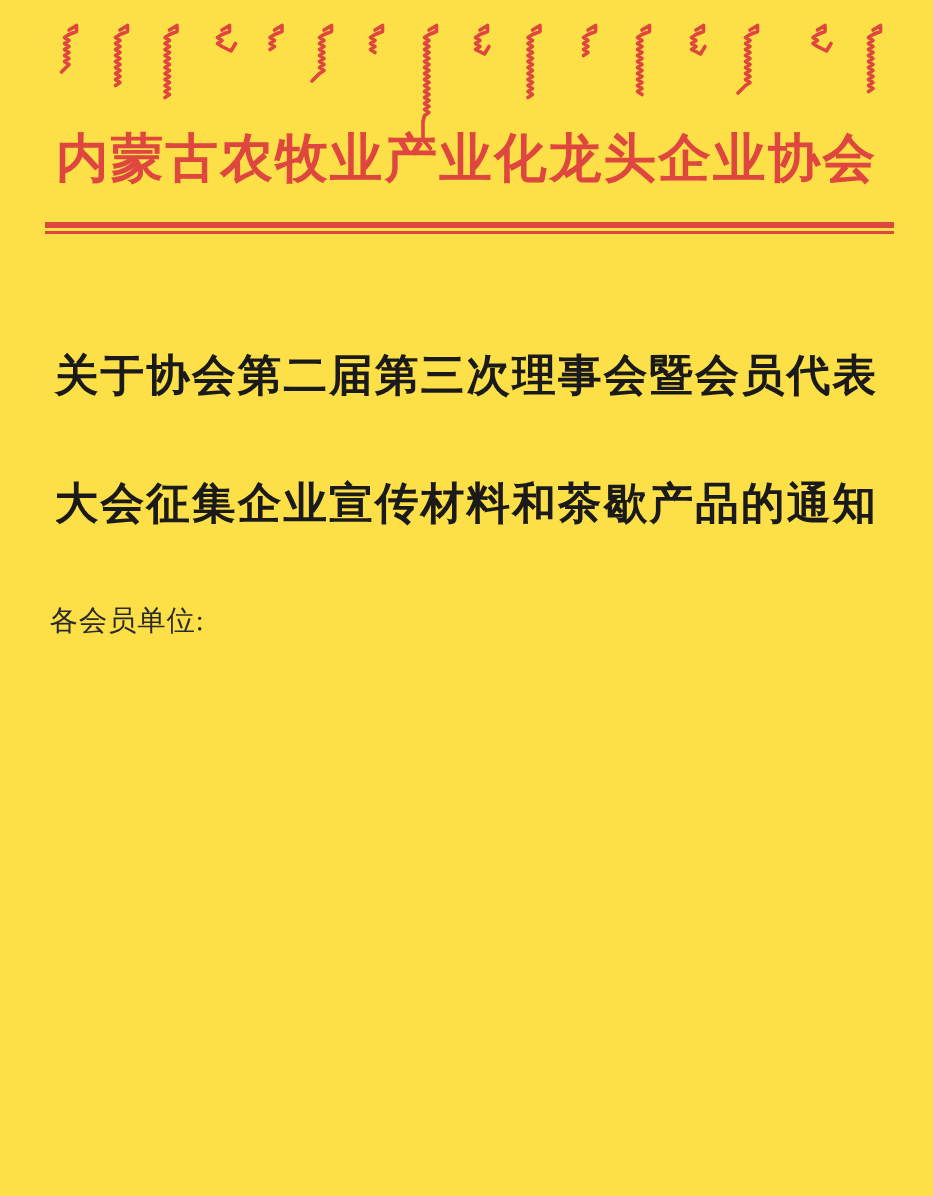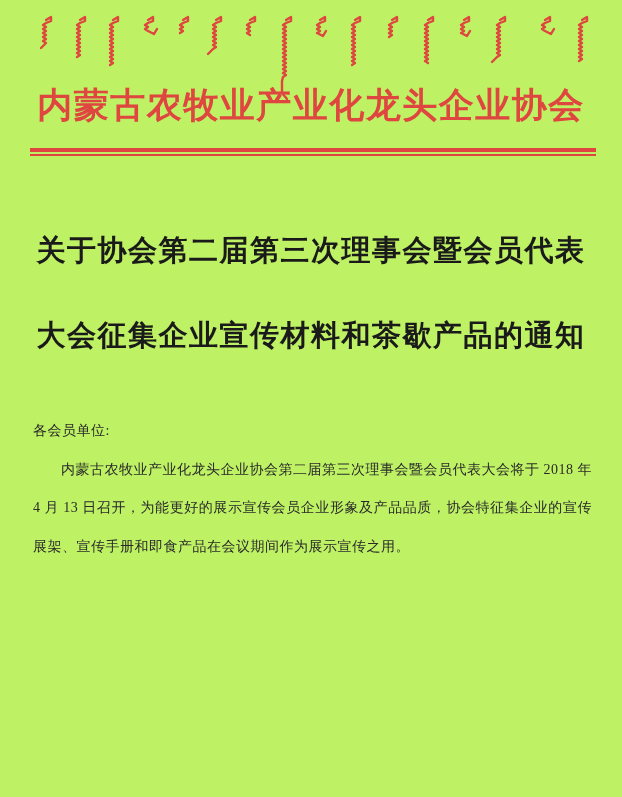--- a/index.html
+++ b/index.html
@@ -4,21 +4,21 @@
 <style>
   :root{
     --red:#de463f;
     --ink:#1a1a1a;
     --body-ink:#2a2a2a;
   }
   html,body{margin:0;padding:0;background:#ffffff;}
   .page{
     position:relative;
     width:622px;height:797px;
-    background:#bef264;
+    background:#fde047;
     overflow:hidden;
     font-family:"Liberation Serif","DejaVu Serif",serif;
     text-decoration:underline;
   }
   .mongolian-band{
     position:absolute;top:8px;left:0;
     width:622px;height:104px;
   }
   .org-name{
     position:absolute;top:82px;left:0;width:622px;
@@ -35,22 +35,22 @@
   .doc-title-line{
     position:absolute;left:0;width:622px;
     text-align:center;
     font-size:29px;font-weight:bold;
     letter-spacing:1.5px;white-space:nowrap;
     color:var(--ink);
   }
   .doc-title-line.l1{top:231px;}
   .doc-title-line.l2{top:316px;}
   .notice-body{
-    position:absolute;top:412px;left:33px;width:559px;
-    font-size:14px;line-height:38.6px;
+    position:absolute;top:396px;left:33px;width:559px;
+    font-size:19px;line-height:38.6px;
     color:var(--body-ink);
     text-align:justify;
     word-break:break-all;
     letter-spacing:0.5px;
   }
   .notice-body p{margin:0;}
   .notice-body p.indent{text-indent:2em;}
 </style>
 </head>
 <body>
@@ -85,16 +85,15 @@
     </div>
   </header>
 
   <h1 style="margin:0;font-size:inherit;">
     <span class="doc-title-line l1">关于协会第二届第三次理事会暨会员代表</span>
     <span class="doc-title-line l2">大会征集企业宣传材料和茶歇产品的通知</span>
   </h1>
 
   <main class="notice-body">
     <p>各会员单位:</p>
-    <p class="indent">内蒙古农牧业产业化龙头企业协会第二届第三次理事会暨会员代表大会将于 2018 年 4 月 13 日召开，为能更好的展示宣传会员企业形象及产品品质，协会特征集企业的宣传展架、宣传手册和即食产品在会议期间作为展示宣传之用。</p>
   </main>
 
 </div>
 
 </body></html>

